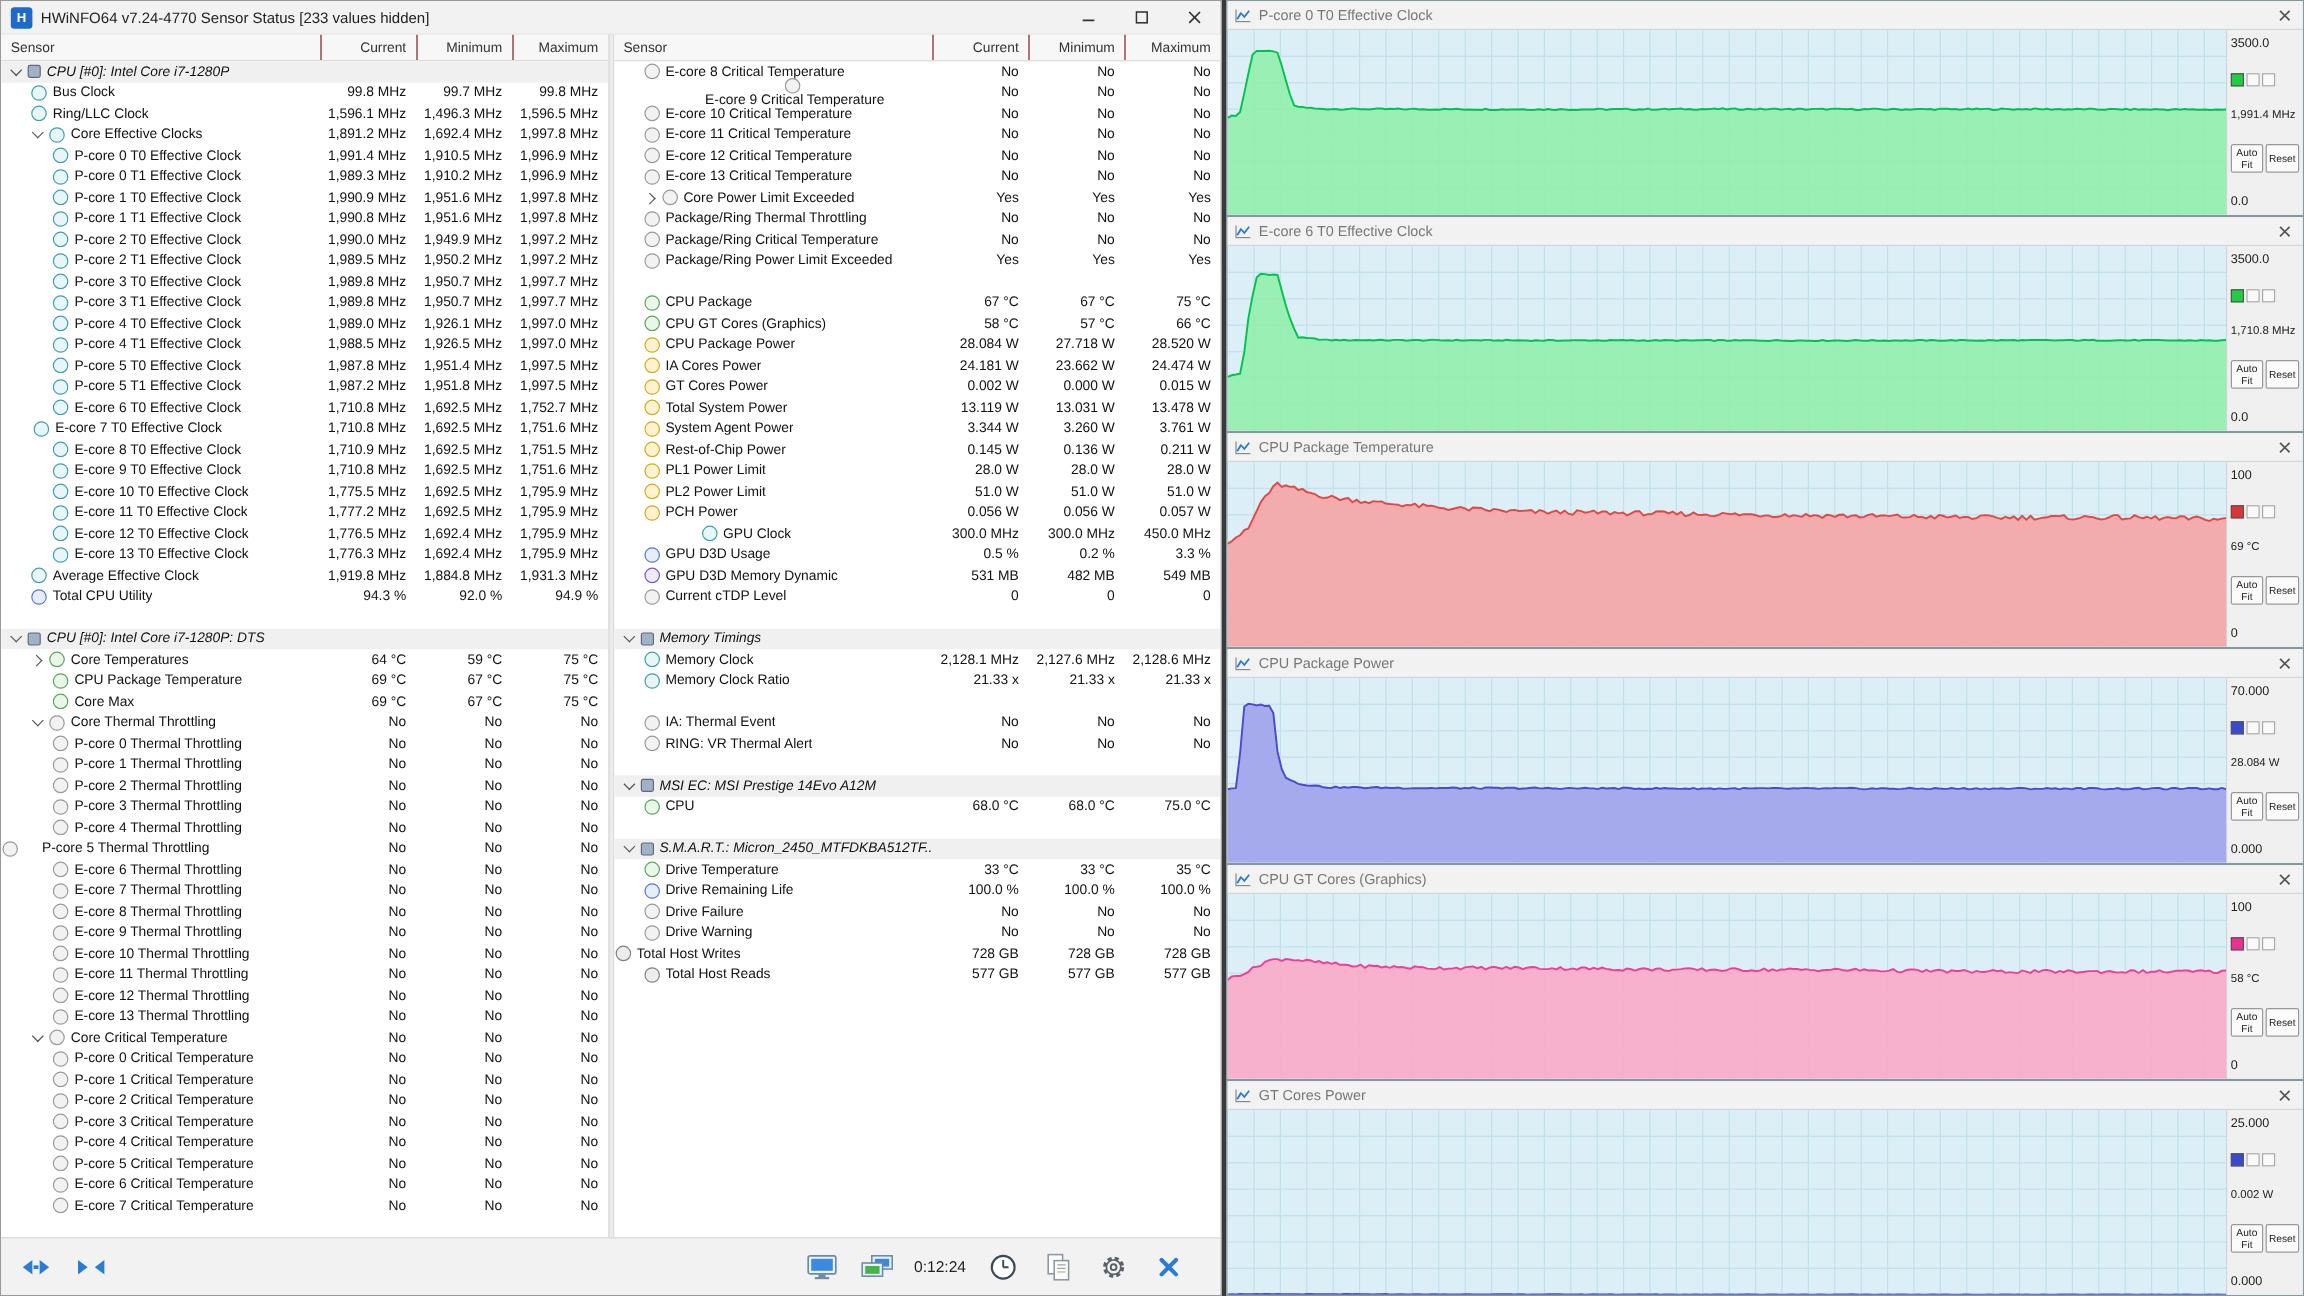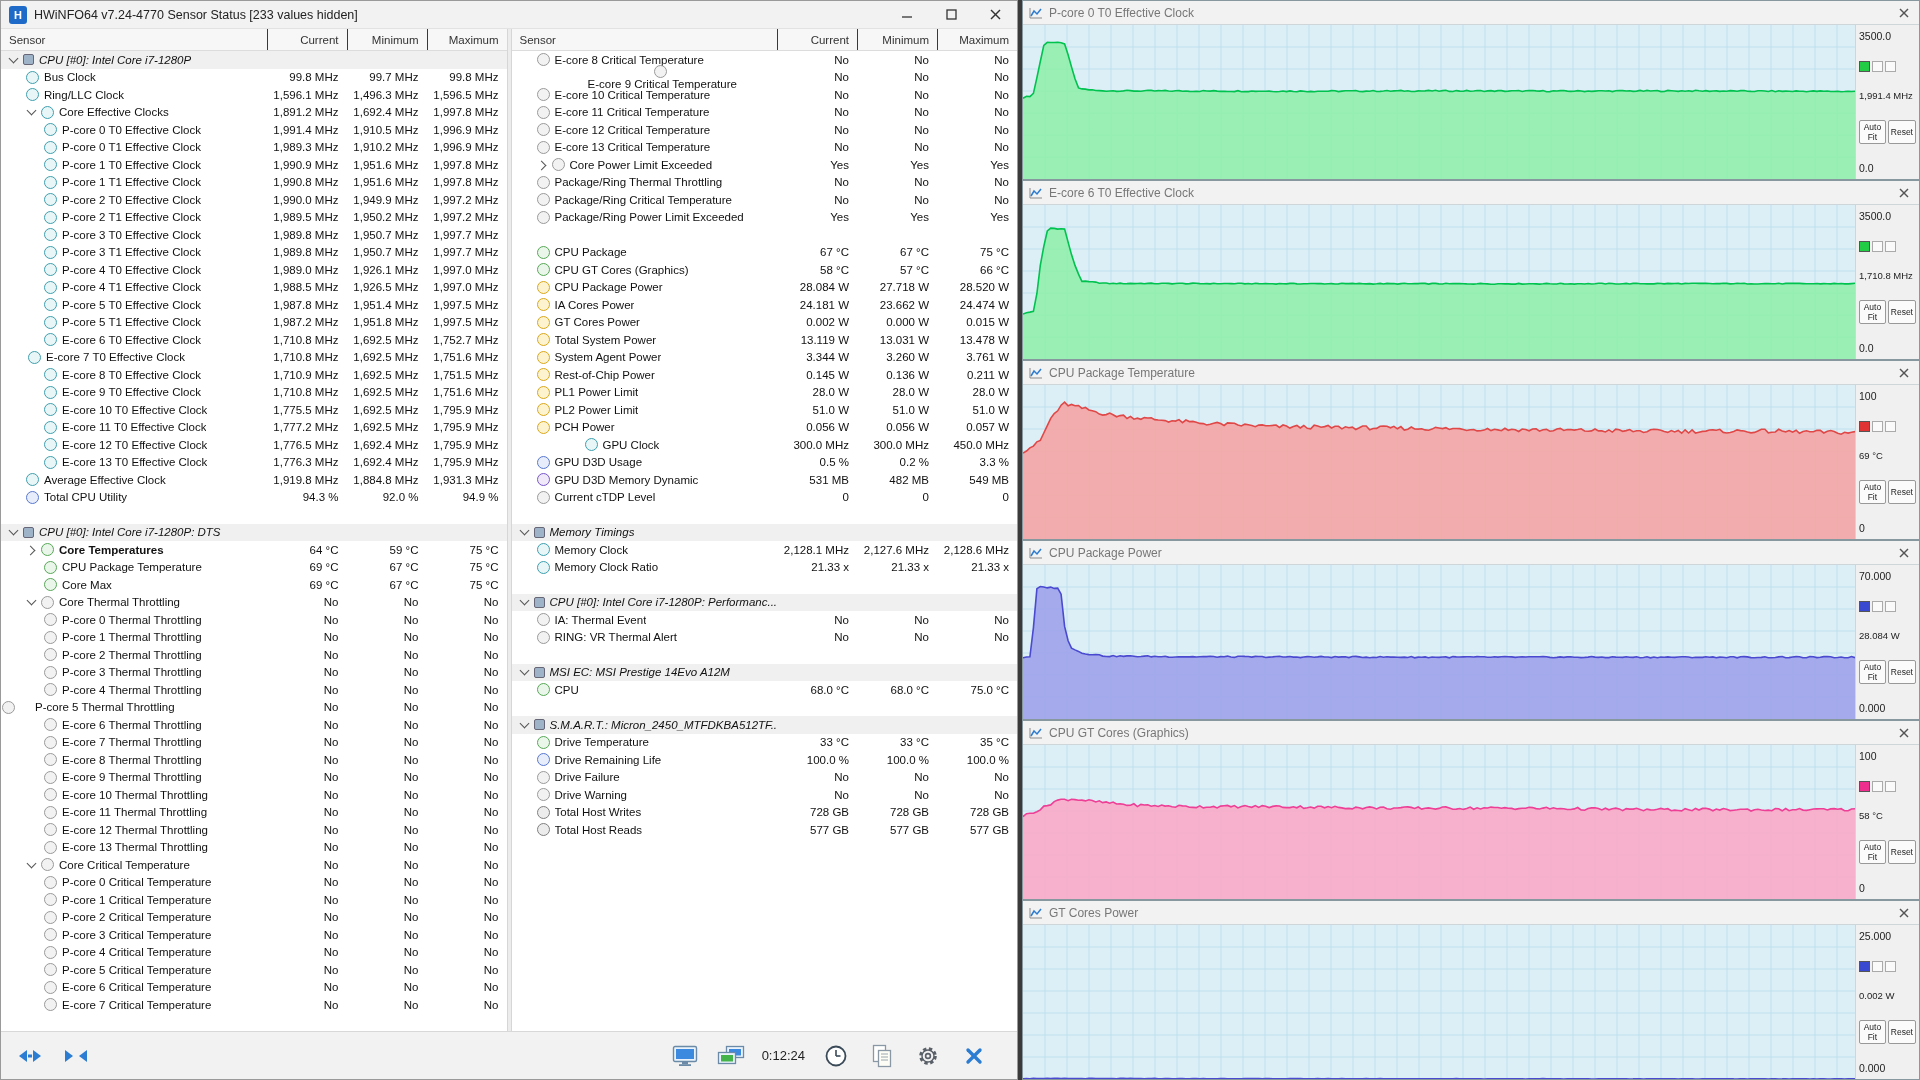--- a/index.html
+++ b/index.html
@@ -359,21 +359,21 @@
               <div class="lab" style="padding-left: 6px;">
                 <span class="chev down"></span>
                 <span class="ricon ic-chip"></span>
                 <span class="txt">CPU [#0]: Intel Core i7-1280P: DTS</span>
               </div>
               <div class="val"></div>
               <div class="val"></div>
               <div class="val"></div>
             </div>
             <div class="row">
-              <div class="lab" style="padding-left: 24px; font-weight: bold;">
+              <div class="lab" style="padding-left: 24px;">
                 <span class="chev right"></span>
                 <span class="ricon ic-temp"></span>
                 <span class="txt">Core Temperatures</span>
               </div>
               <div class="val">64 °C</div>
               <div class="val">59 °C</div>
               <div class="val">75 °C</div>
             </div>
             <div class="row">
               <div class="lab" style="padding-left: 42px;">
@@ -893,30 +893,20 @@
               <div class="val">21.33 x</div>
             </div>
             <div class="row blank">
               <div class="lab" style="padding-left: 6px;">
                 <span class="txt"></span>
               </div>
               <div class="val"></div>
               <div class="val"></div>
               <div class="val"></div>
             </div>
-            <div class="row group">
-              <div class="lab" style="padding-left: 6px;">
-                <span class="chev down"></span>
-                <span class="ricon ic-chip"></span>
-                <span class="txt">CPU [#0]: Intel Core i7-1280P: Performanc...</span>
-              </div>
-              <div class="val"></div>
-              <div class="val"></div>
-              <div class="val"></div>
-            </div>
             <div class="row">
               <div class="lab" style="padding-left: 24px;">
                 <span class="ricon ic-status"></span>
                 <span class="txt">IA: Thermal Event</span>
               </div>
               <div class="val">No</div>
               <div class="val">No</div>
               <div class="val">No</div>
             </div>
             <div class="row">
@@ -1003,21 +993,21 @@
             <div class="row">
               <div class="lab" style="padding-left: 24px;">
                 <span class="ricon ic-status"></span>
                 <span class="txt">Drive Warning</span>
               </div>
               <div class="val">No</div>
               <div class="val">No</div>
               <div class="val">No</div>
             </div>
             <div class="row">
-              <div class="lab" style="padding-left: 24px;">
+              <div class="lab" style="">
                 <span class="ricon ic-drive"></span>
                 <span class="txt">Total Host Writes</span>
               </div>
               <div class="val">728 GB</div>
               <div class="val">728 GB</div>
               <div class="val">728 GB</div>
             </div>
             <div class="row">
               <div class="lab" style="padding-left: 24px;">
                 <span class="ricon ic-drive"></span>

